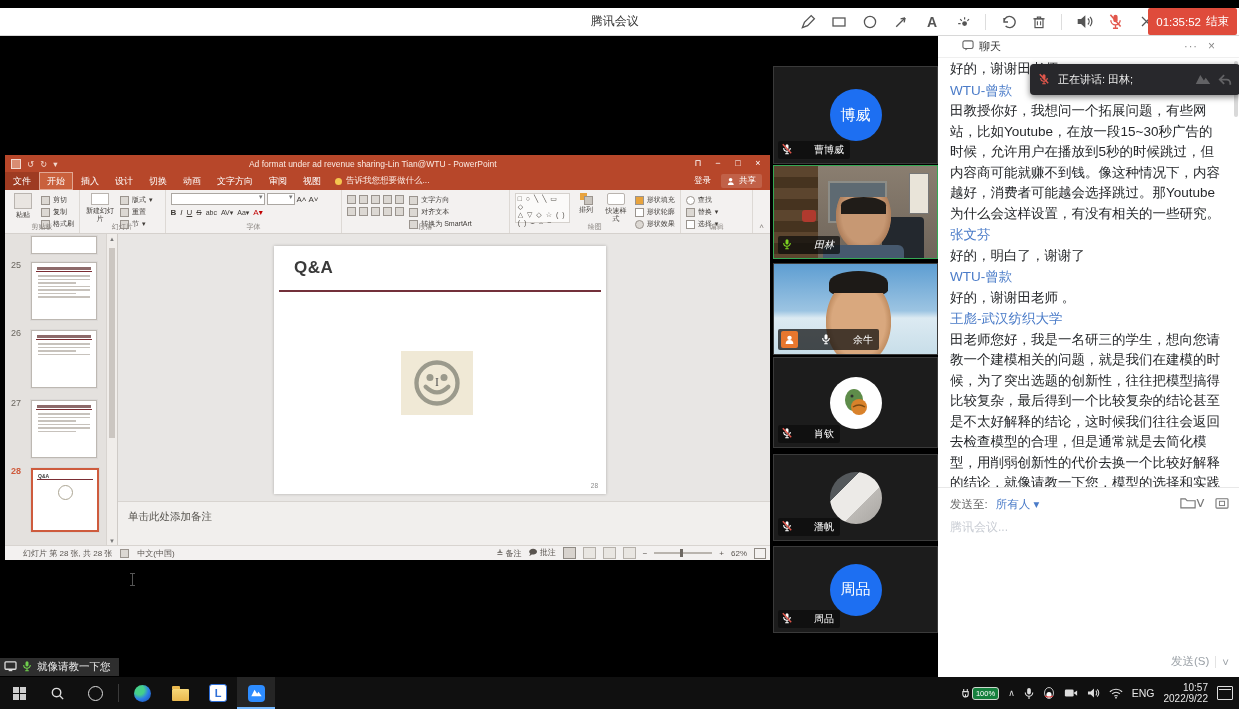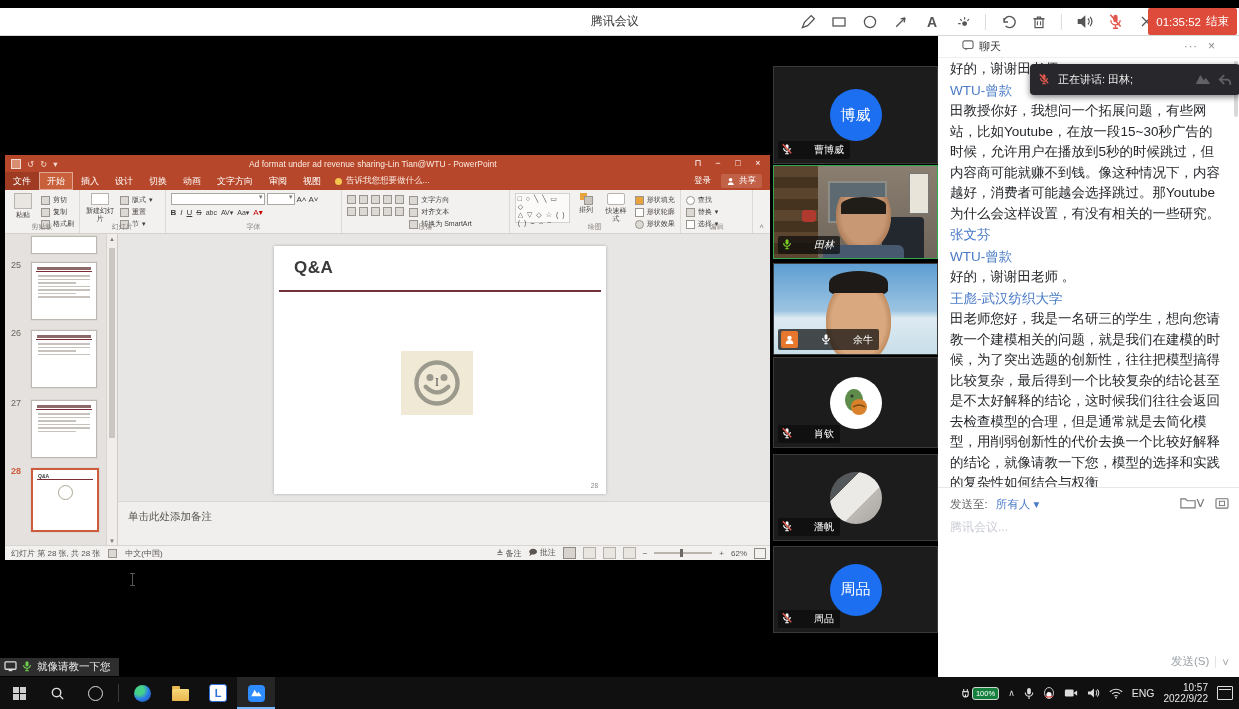--- a/index.html
+++ b/index.html
@@ -74,21 +74,21 @@
   .editor{position:relative;flex:1;background:#E8E6E4;}
   .slide{position:absolute;left:156px;top:12px;width:332px;height:248px;background:#fff;box-shadow:0 0 3px rgba(0,0,0,.25);}
   .slide-title{position:absolute;left:20px;top:12px;font-size:17px;font-weight:bold;color:#3A3A3A;letter-spacing:.5px;}
   .slide-rule{position:absolute;left:5px;right:5px;top:44px;height:2px;background:#73303A;}
   .smiley{position:absolute;left:127px;top:105px;width:72px;height:64px;background:#F0E9D6;display:flex;align-items:center;justify-content:center;}
   .slide-pagenum{position:absolute;right:8px;bottom:5px;font-size:6.5px;color:#8a8a8a;}
   .notes{position:absolute;left:0;right:0;bottom:0;height:44px;background:#F1EFED;border-top:1px solid #D8D4D0;}
   .notes-text{position:absolute;left:10px;top:8px;font-size:10.5px;color:#595651;}
   .ppt-status{position:absolute;left:0;right:0;bottom:0;height:14px;background:#F3F1F0;border-top:1px solid #D8D4D0;
               display:flex;align-items:center;font-size:8px;color:#5a5550;}
-  .st-left{display:flex;align-items:center;gap:8px;padding-left:6px;}
+  .st-left{display:flex;align-items:center;gap:8px;padding-left:18px;}
   .st-right{margin-left:auto;display:flex;align-items:center;gap:7px;padding-right:4px;}
   .viewbox{width:11px;height:10px;border:1px solid #B5B0AA;background:#E9E6E2;}
   .viewbox.on{background:#D8D3CE;border-color:#8f8a84;}
   .zoomtrack{position:relative;width:58px;height:2px;background:#B9B4AE;}
   .zoomthumb{position:absolute;left:26px;top:-3px;width:3px;height:8px;background:#6d6862;}
   .fitbox{width:10px;height:9px;border:1px solid #8f8a84;}
   
   .share-pill{position:absolute;left:0px;top:658px;height:18px;background:#2E2E2E;color:#eee;display:flex;align-items:center;
               gap:4px;padding:0 8px 0 4px;font-size:10.5px;z-index:6;}
   
@@ -647,20 +647,21 @@
         <span class="dots">···</span>
         <span class="xclose">×</span>
       </div>
     </div>
     <div class="chat-scrollbar"></div>
     <div class="chat-msgs" id="chatMsgs">
         <div class="msg-text">好的，谢谢田老师</div>
         <div class="msg-sender">WTU-曾款</div>
         <div class="msg-text">田教授你好，我想问一个拓展问题，有些网站，比如Youtube，在放一段15~30秒广告的时候，允许用户在播放到5秒的时候跳过，但内容商可能就赚不到钱。像这种情况下，内容越好，消费者可能越会选择跳过。那Youtube为什么会这样设置，有没有相关的一些研究。</div>
         <div class="msg-sender">张文芬</div>
+        <div class="msg-text">好的，明白了，谢谢了</div>
         <div class="msg-sender">WTU-曾款</div>
         <div class="msg-text">好的，谢谢田老师 。</div>
         <div class="msg-sender">王彪-武汉纺织大学</div>
         <div class="msg-text">田老师您好，我是一名研三的学生，想向您请教一个建模相关的问题，就是我们在建模的时候，为了突出选题的创新性，往往把模型搞得比较复杂，最后得到一个比较复杂的结论甚至是不太好解释的结论，这时候我们往往会返回去检查模型的合理，但是通常就是去简化模型，用削弱创新性的代价去换一个比较好解释的结论，就像请教一下您，模型的选择和实践的复杂性如何结合与权衡</div>
       </div>
     <div class="chat-foot">
       <div class="sendto">
         <span>发送至:</span>
         <span class="who"><span>所有人</span> ▾</span>
       </div>

